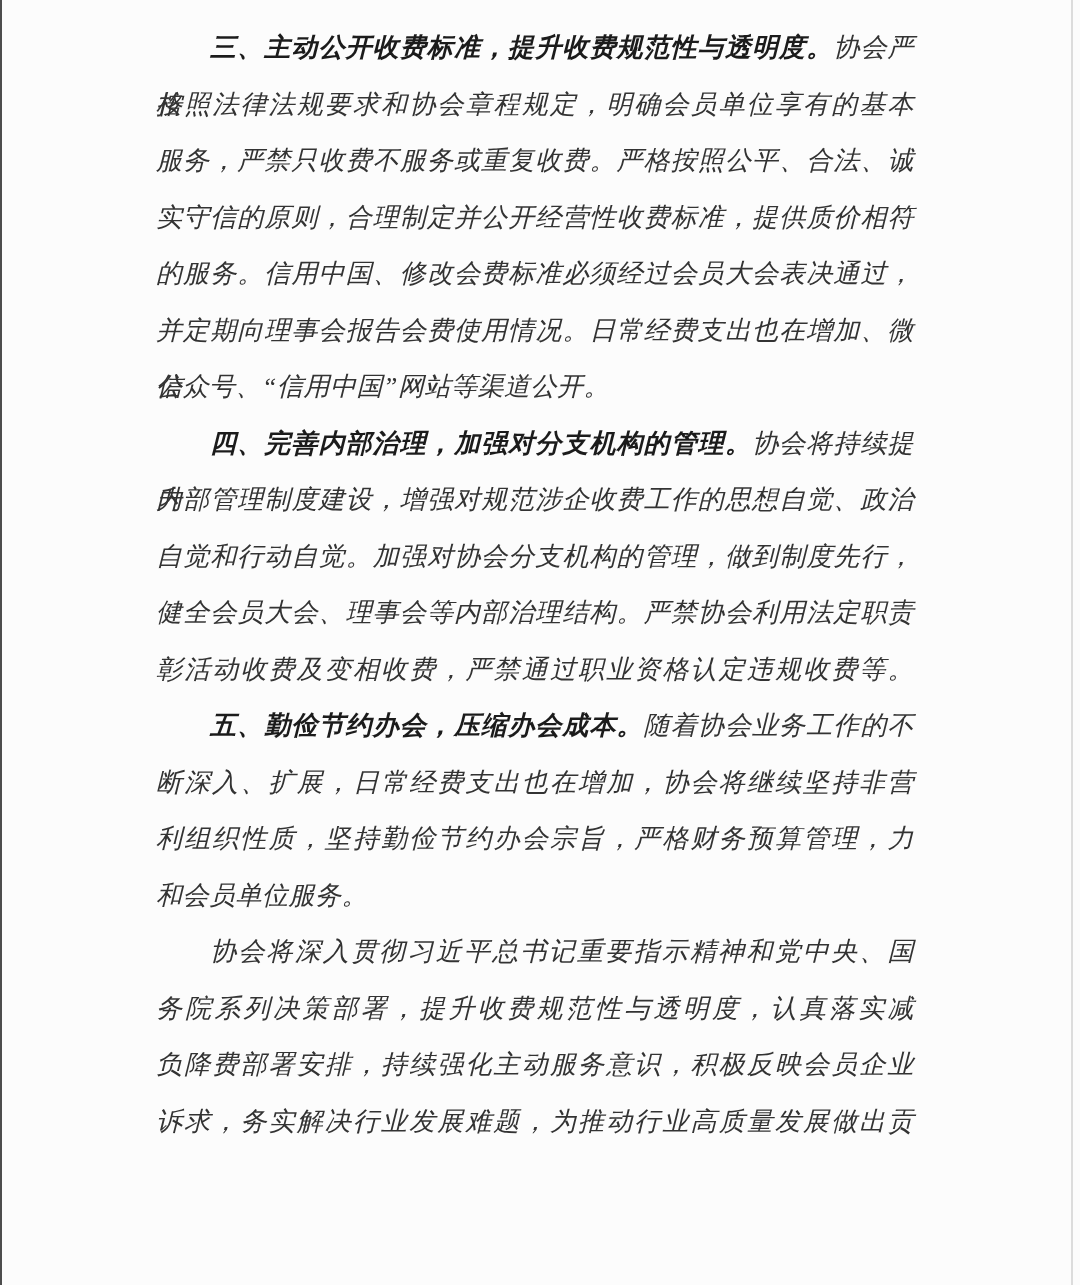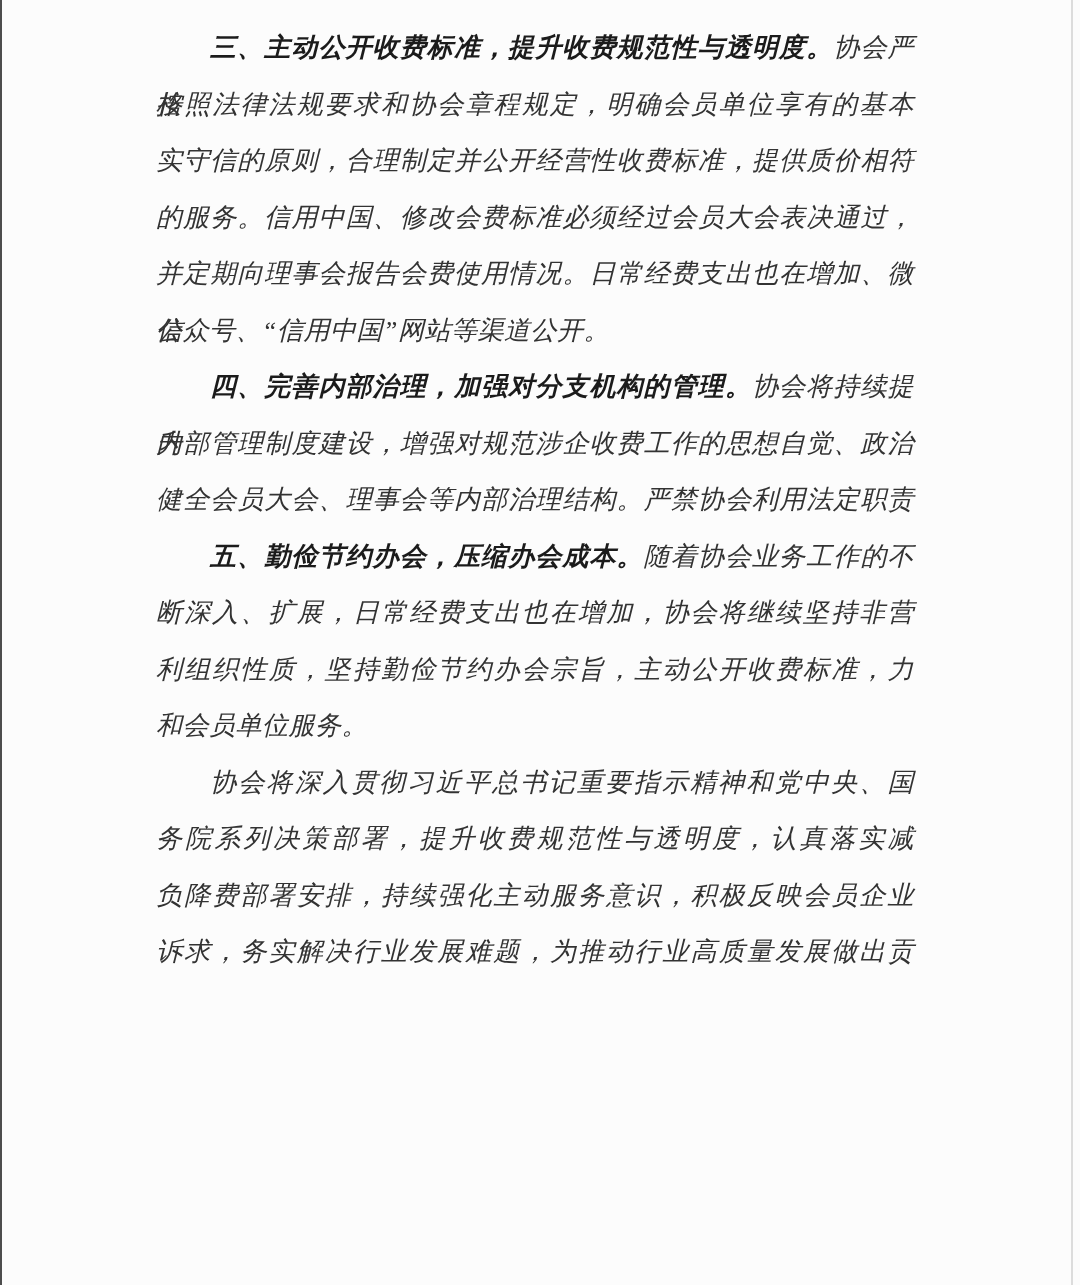--- a/index.html
+++ b/index.html
@@ -56,29 +56,32 @@
 </style>
 </head>
 <body>
 
 <div class="page">
   <div class="edge-left"></div>
   <div class="edge-right"></div>
   <div class="doc">
       <div class="line fill indent"><span class="bold">三、主动公开收费标准，提升收费规范性与透明度。</span><span>协会严格</span></div>
       <div class="line fill"><span>按照法律法规要求和协会章程规定，明确会员单位享有的基本</span></div>
+      <div class="line fill"><span>服务，严禁只收费不服务或重复收费。严格按照公平、合法、诚</span></div>
       <div class="line fill"><span>实守信的原则，合理制定并公开经营性收费标准，提供质价相符</span></div>
       <div class="line fill"><span>的服务。信用中国、修改会费标准必须经过会员大会表决通过，</span></div>
       <div class="line fill"><span>并定期向理事会报告会费使用情况。日常经费支出也在增加、微信</span></div>
       <div class="line"><span>公众号、“信用中国”网站等渠道公开。</span></div>
       <div class="line fill indent"><span class="bold">四、完善内部治理，加强对分支机构的管理。</span><span>协会将持续提升</span></div>
       <div class="line fill"><span>内部管理制度建设，增强对规范涉企收费工作的思想自觉、政治</span></div>
+      <div class="line fill"><span>自觉和行动自觉。加强对协会分支机构的管理，做到制度先行，</span></div>
       <div class="line fill"><span>健全会员大会、理事会等内部治理结构。严禁协会利用法定职责</span></div>
+      <div class="line fill"><span>彰活动收费及变相收费，严禁通过职业资格认定违规收费等。</span></div>
       <div class="line fill indent"><span class="bold">五、勤俭节约办会，压缩办会成本。</span><span>随着协会业务工作的不</span></div>
       <div class="line fill"><span>断深入、扩展，日常经费支出也在增加，协会将继续坚持非营</span></div>
-      <div class="line fill"><span>利组织性质，坚持勤俭节约办会宗旨，主动公开收费标准，力</span></div>
+      <div class="line fill"><span>利组织性质，坚持勤俭节约办会宗旨，严格财务预算管理，力</span></div>
       <div class="line"><span>和会员单位服务。</span></div>
       <div class="line fill indent"><span>协会将深入贯彻习近平总书记重要指示精神和党中央、国</span></div>
       <div class="line fill"><span>务院系列决策部署，提升收费规范性与透明度，认真落实减</span></div>
       <div class="line fill"><span>负降费部署安排，持续强化主动服务意识，积极反映会员企业</span></div>
       <div class="line fill"><span>诉求，务实解决行业发展难题，为推动行业高质量发展做出贡</span></div>
     </div>
 </div>
 
 </body></html>

